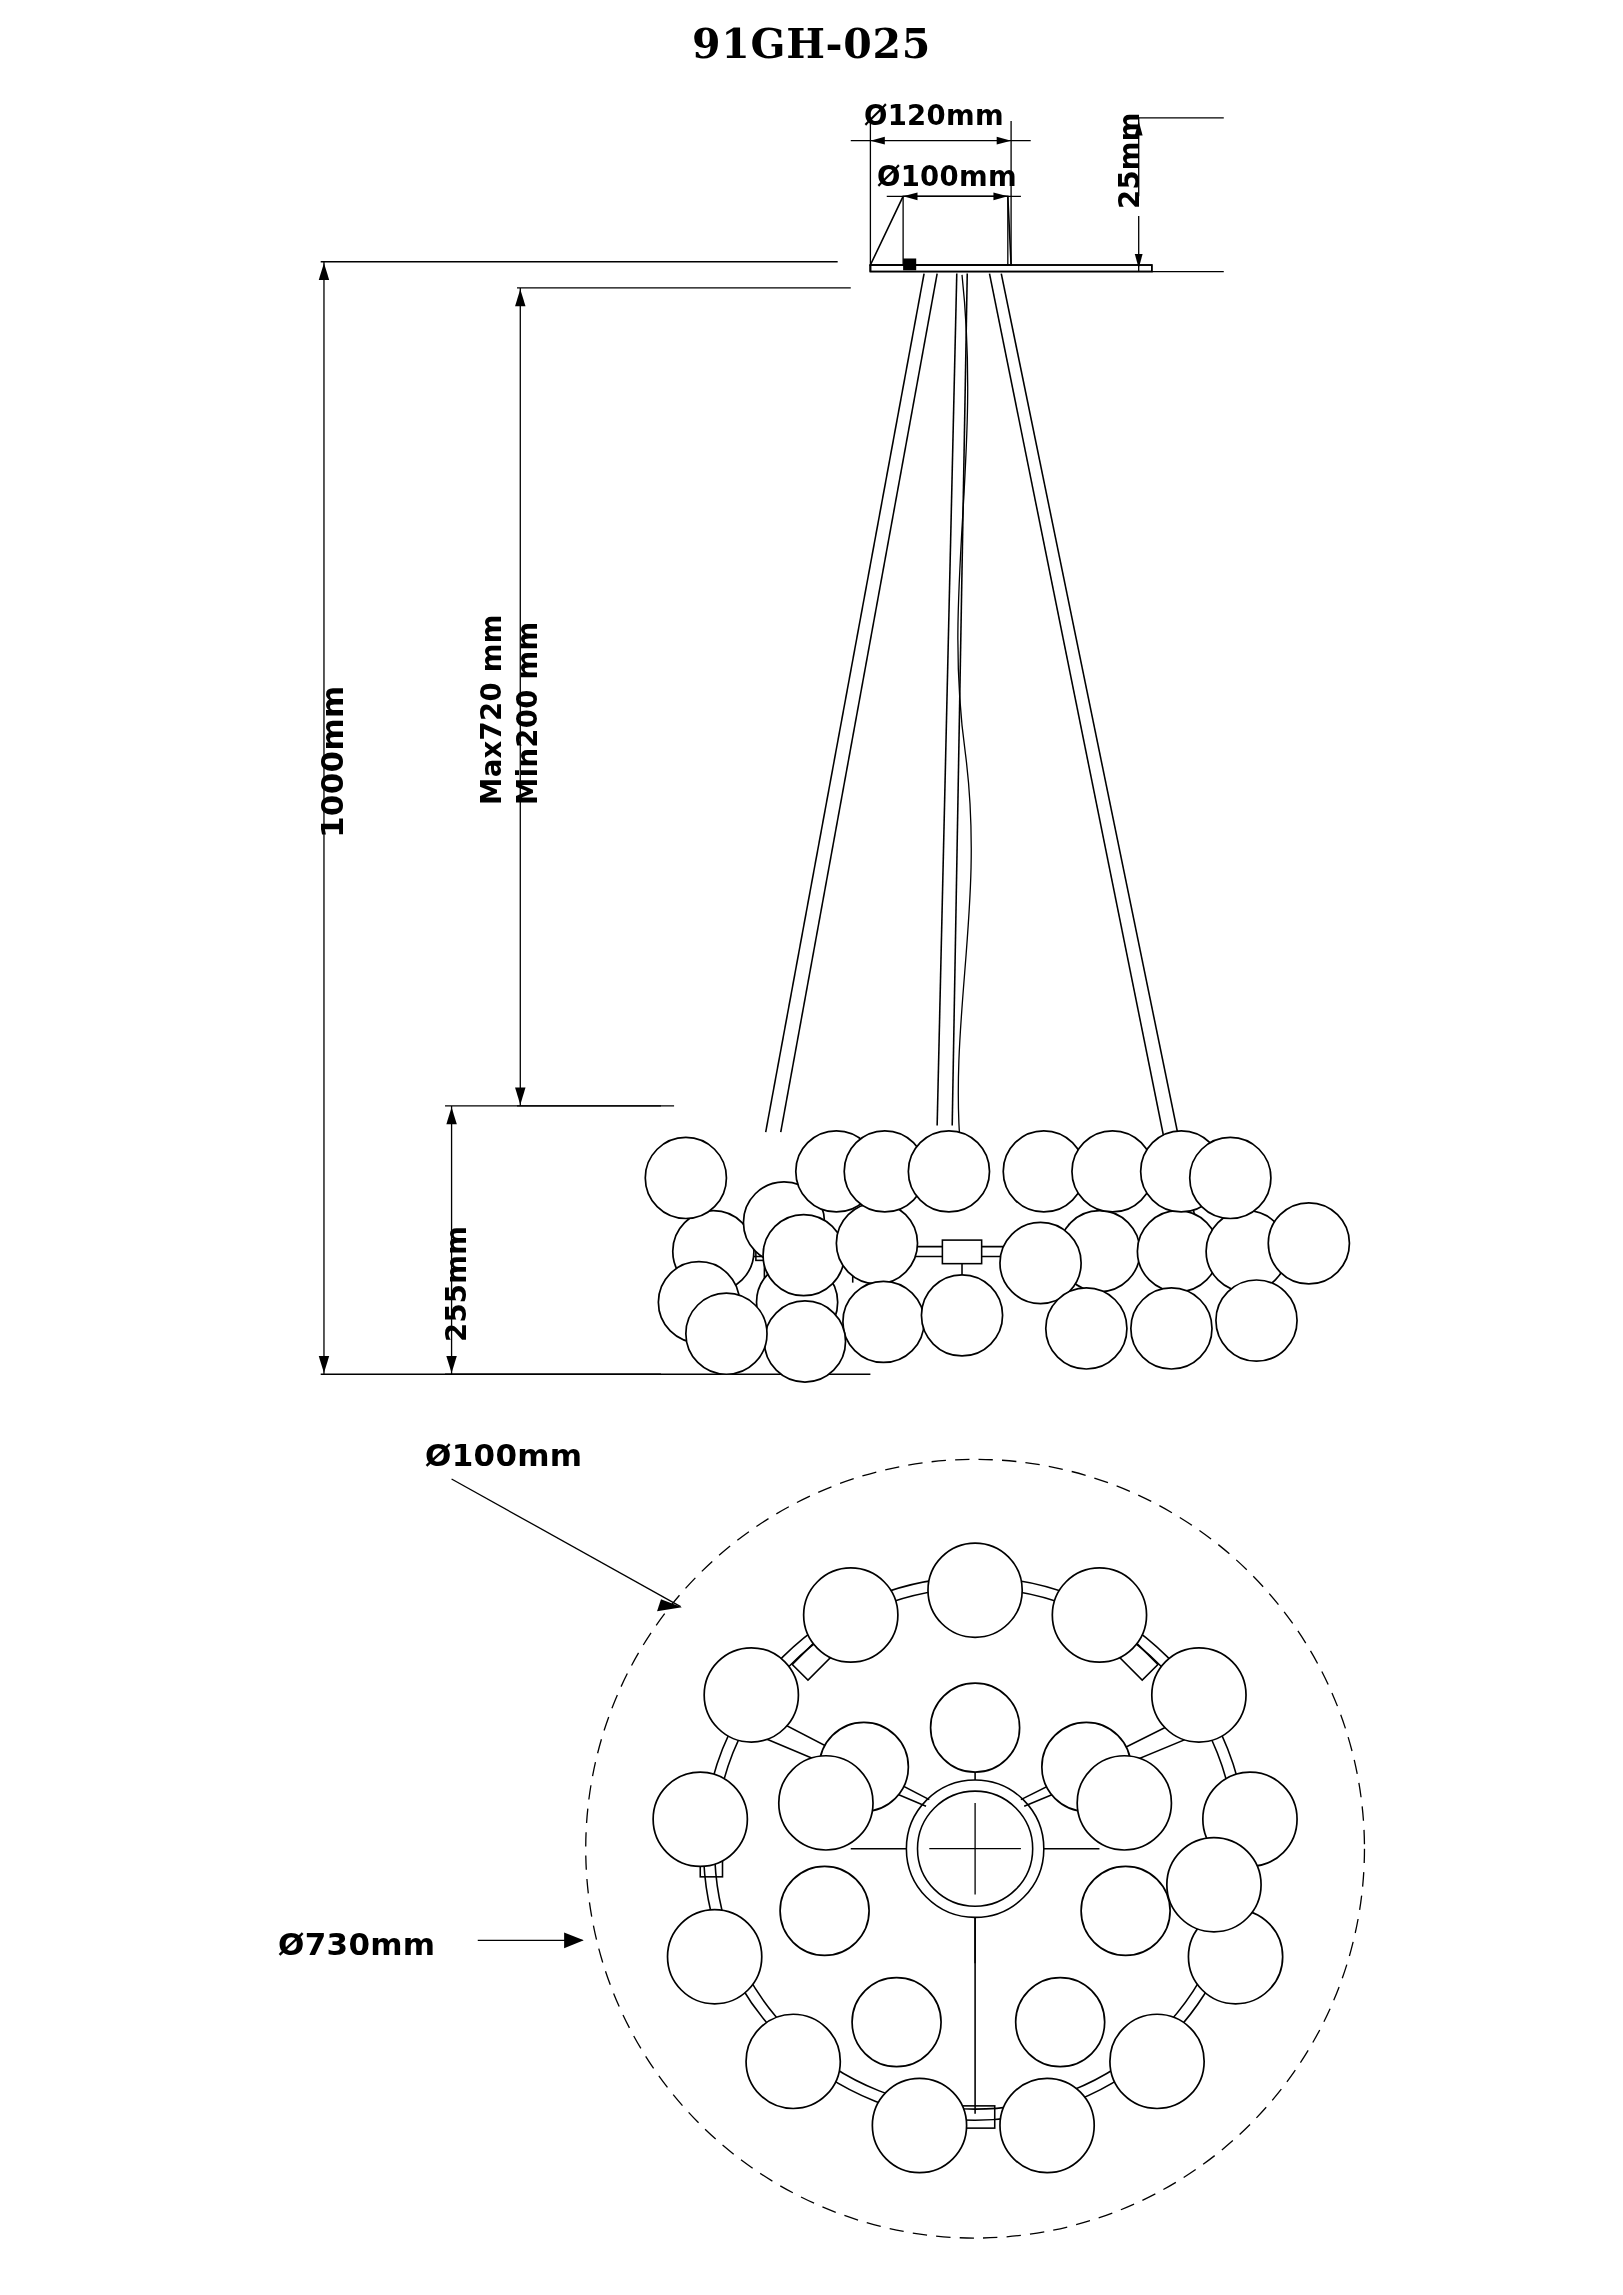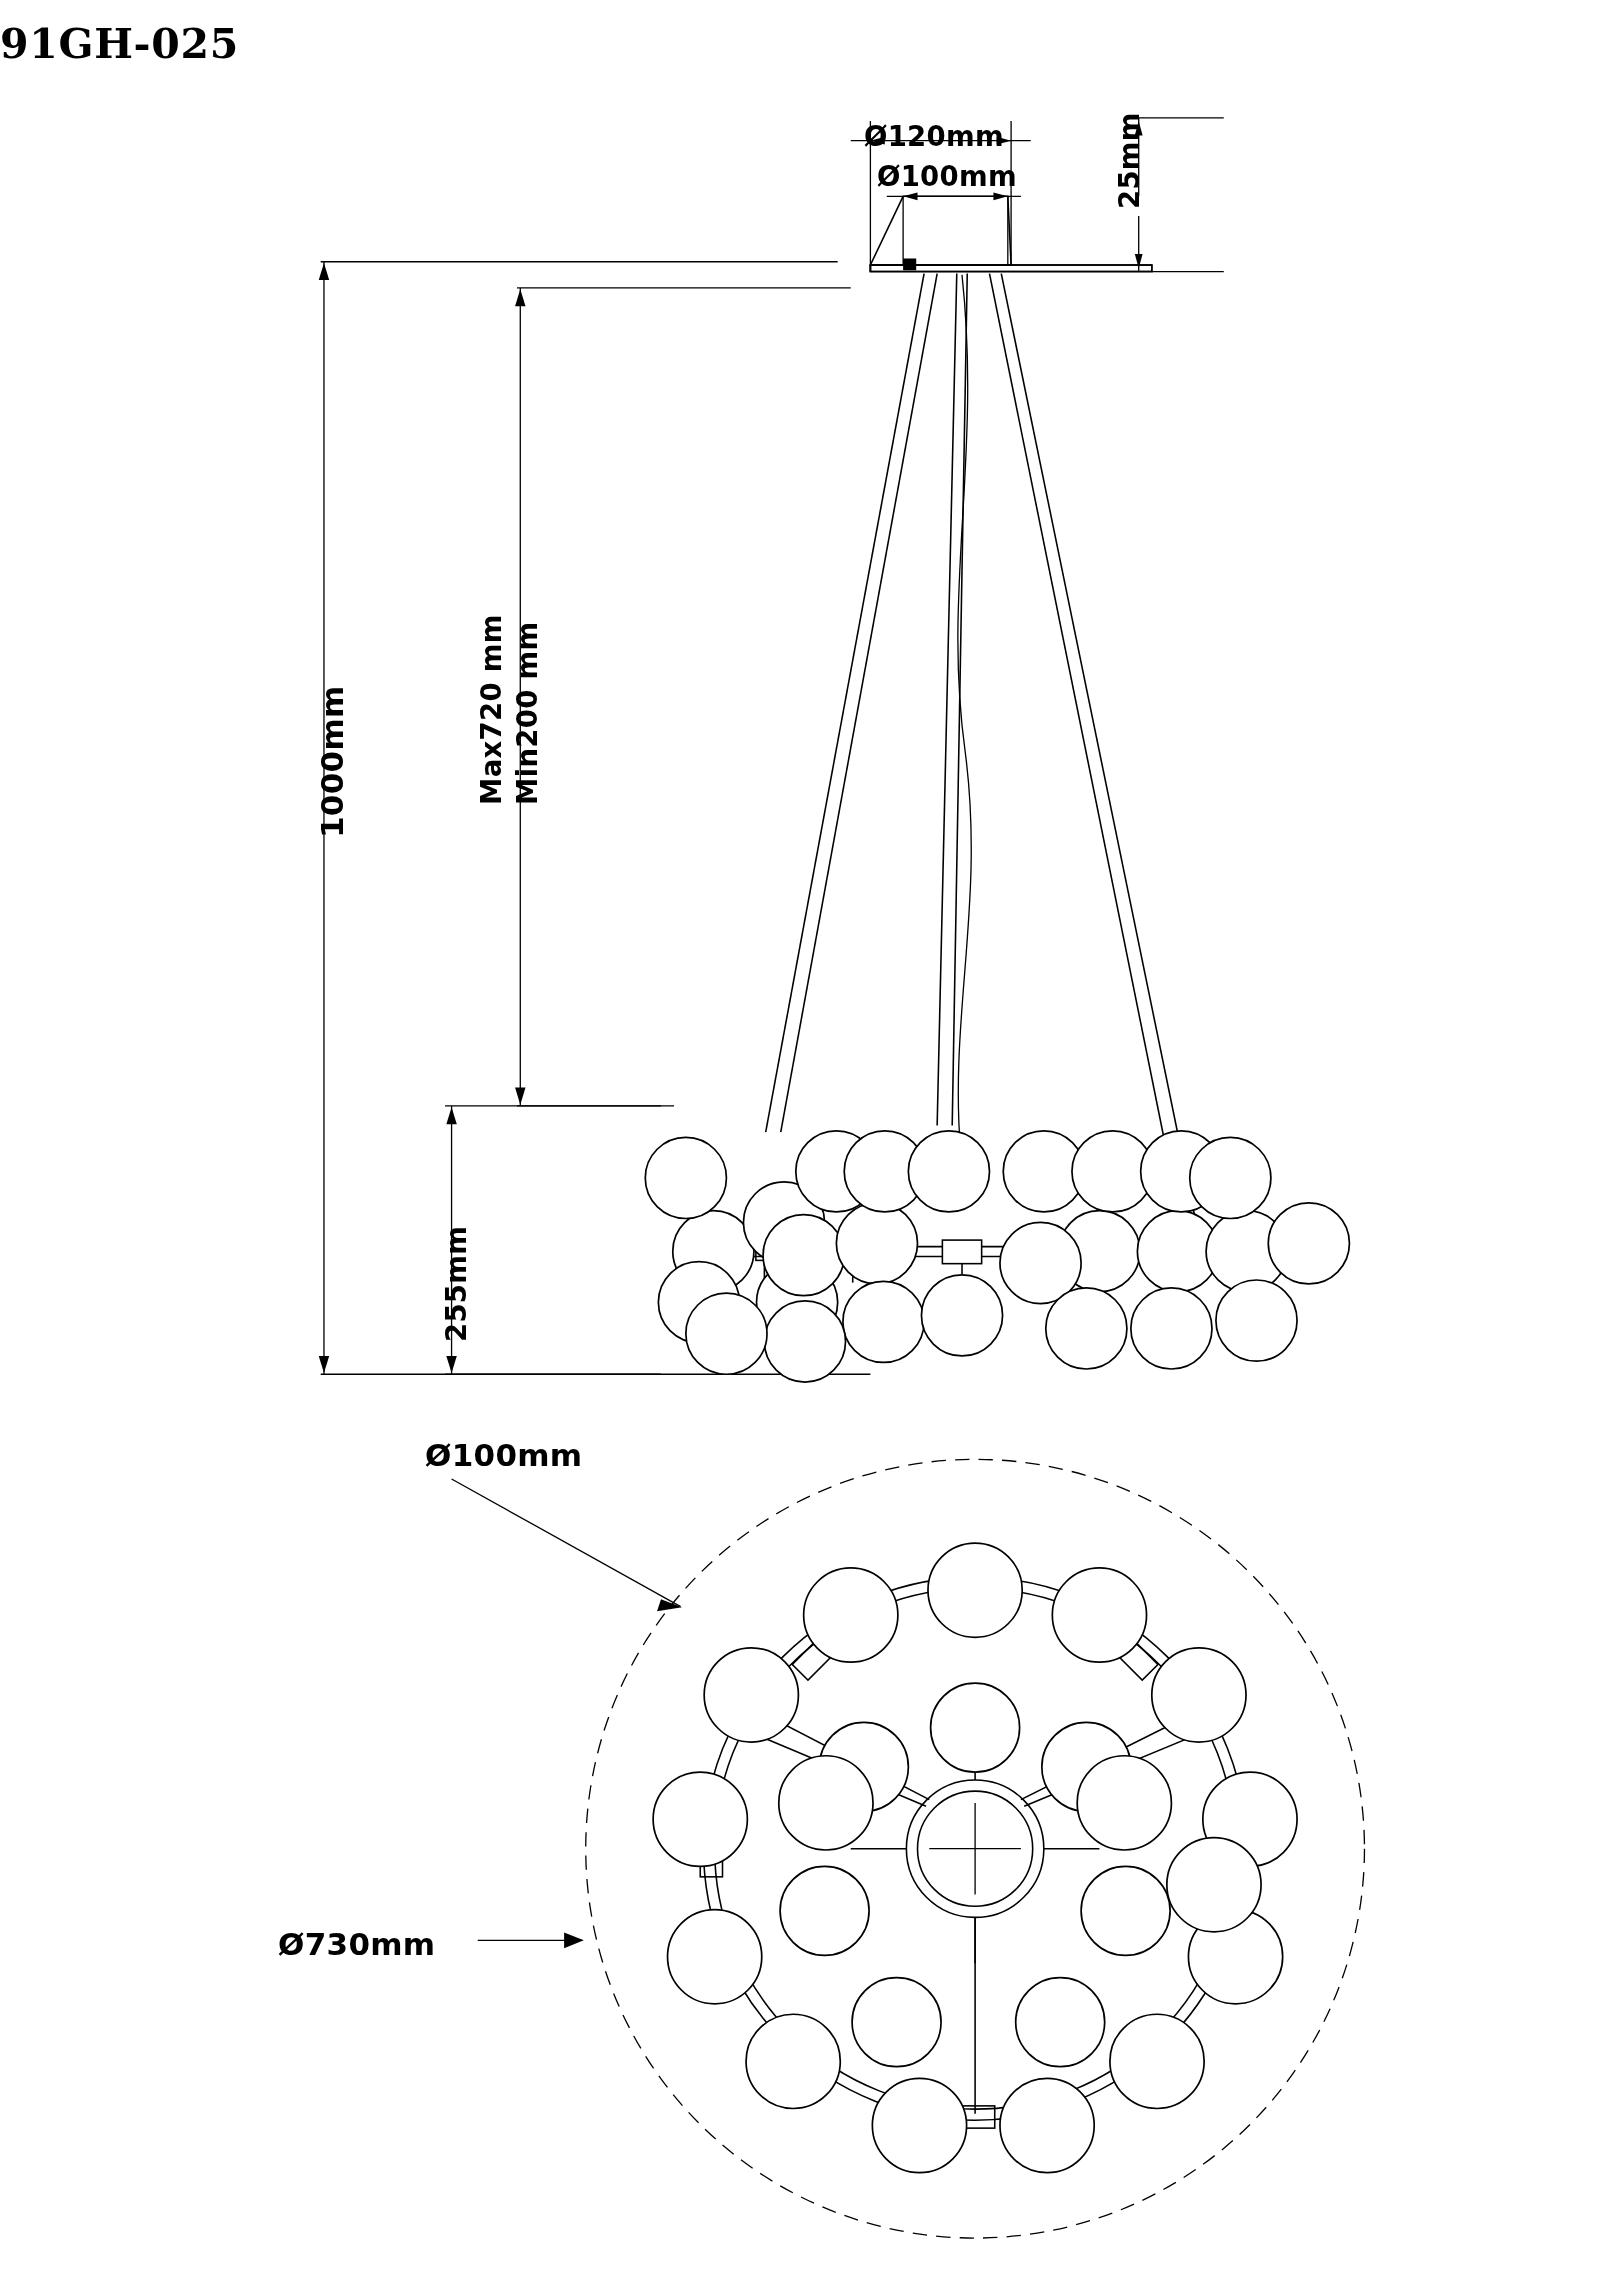--- a/index.html
+++ b/index.html
@@ -19,20 +19,21 @@
     position: absolute;
     left: 0; top: 0;
     width: 1623px;
     height: 2295px;
   }
   .title {
     position: absolute;
     left: 0;
     top: 19.6px;
     width: 1623px;
+    text-align: center;
     font-family: "DejaVu Serif", serif;
     font-weight: bold;
     font-size: 41px;
     letter-spacing: 0.7px;
   }
   .dimlabel {
     position: absolute;
     font-family: "DejaVu Sans", sans-serif;
     font-size: 27.5px;
     font-weight: bold;
@@ -227,21 +228,21 @@
     <circle class="ball" cx="1855" cy="2880" r="72"></circle>
 
     <line class="ln-thin" x1="690" y1="2260" x2="1040" y2="2455"></line>
     <polygon class="fillblk" points="1042,2456 1010,2444 1004,2462"></polygon>
 
     <line class="ln-thin" x1="730" y1="2965" x2="890" y2="2965"></line>
     <polygon class="fillblk" points="892,2965 862,2953 862,2977"></polygon>
 
   </svg>
 
-  <div class="dimlabel" style="left:864px; top:120px;">Ø120mm</div>
+  <div class="dimlabel" style="left:864px; top:99px;">Ø120mm</div>
 
   <div class="dimlabel" style="left:877px; top:160px;">Ø100mm</div>
 
   <div class="dimlabel vert" style="left:1113px; top:209px;">25mm</div>
 
   <div class="dimlabel vert" style="left:314px; top:838px; font-size:31px;">1000mm</div>
 
   <div class="dimlabel vert" style="left:475px; top:805px;">Max720 mm</div>
 
   <div class="dimlabel vert" style="left:511px; top:805px;">Min200 mm</div>

